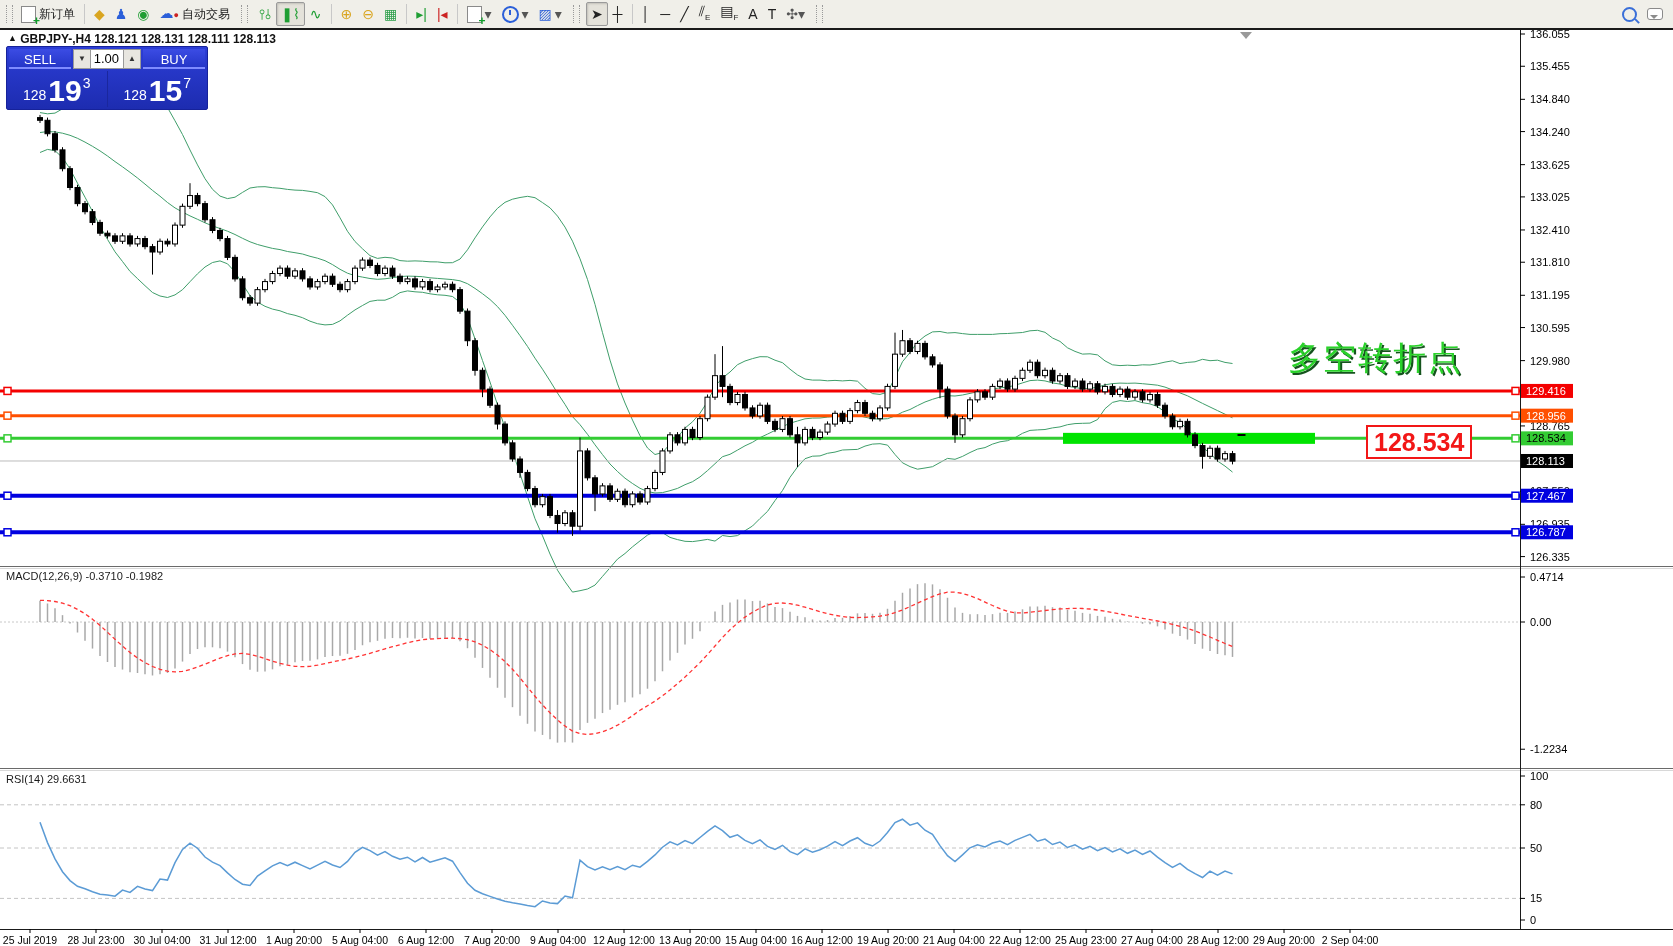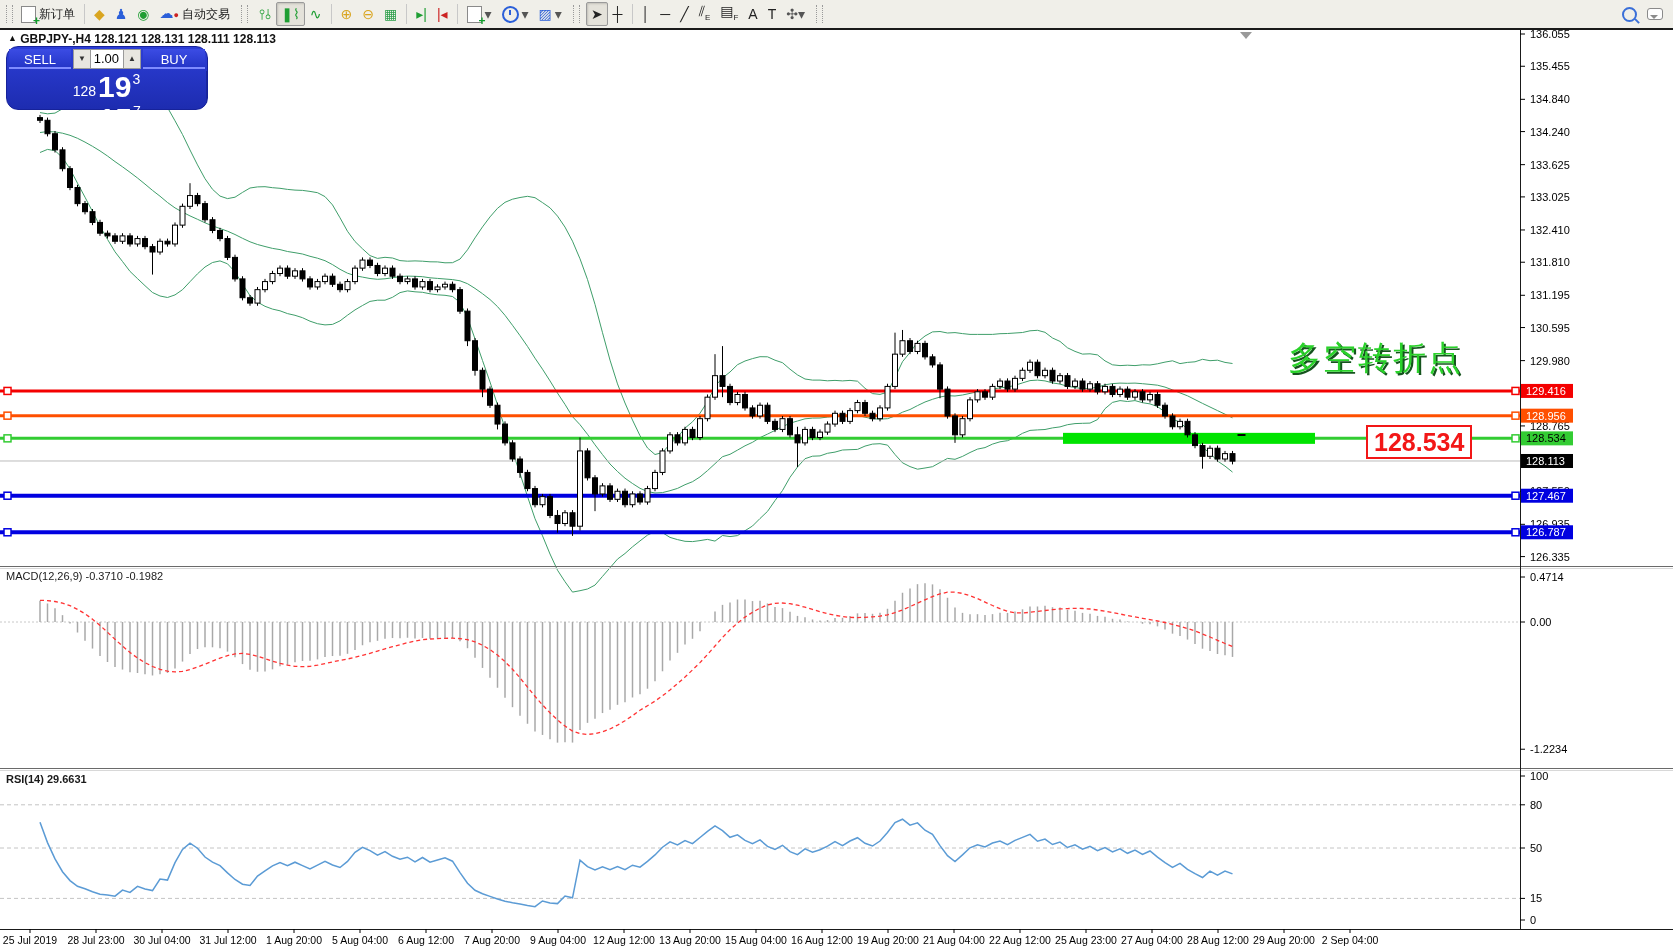--- a/index.html
+++ b/index.html
@@ -26,28 +26,28 @@
   .bubble:after{content:"";position:absolute;left:2px;bottom:-4px;border:4px solid transparent;border-top-color:#8a8a8a;}
   .clockic{width:13px;height:13px;border:2px solid #2b5fd9;border-radius:50%;position:relative;}
   .clockic:after{content:"";position:absolute;left:5px;top:2px;width:2px;height:5px;background:#2b5fd9;}
   
   .chart-area{position:absolute;left:0;top:29px;width:1673px;height:917px;background:#fff;}
   svg{position:absolute;left:0;top:0;}
   .symbol-line{position:absolute;left:8px;top:3px;font-size:12px;font-weight:bold;color:#111;z-index:5;}
   .symbol-line .tri{font-size:9px;vertical-align:2px;}
   
   .ocp{position:absolute;left:6px;top:17px;width:200px;height:62px;z-index:6;
-    background:linear-gradient(#2c3ed6,#1d2cb0);border:1px solid #16229a;border-radius:12px;color:#fff;}
+    background:linear-gradient(#2c3ed6,#1d2cb0);border:1px solid #16229a;border-radius:2px;color:#fff;}
   .ocp-row{display:flex;align-items:stretch;height:24px;}
   .ocp-btn{flex:0 0 62px;text-align:center;line-height:22px;font-size:13px;color:#fff;
     background:linear-gradient(#3b4ce4,#2536c8);border-bottom:2px solid #7f8bff;margin:2px;}
   .ocp-spin{flex:1;display:flex;margin:2px 0;}
   .spin-btn{width:16px;background:#e8e6e0;color:#333;border:1px solid #9a9a9a;font-size:8px;line-height:18px;text-align:center;}
   .spin-val{flex:1;background:#fff;color:#000;font-size:13px;text-align:right;padding:1px 4px 12px 0;border-top:1px solid #9a9a9a;border-bottom:1px solid #9a9a9a;}
-  .ocp-prices{display:flex;height:36px;flex-direction:column;}
+  .ocp-prices{display:flex;height:36px;}
   .ocp-half{flex:1;display:flex;align-items:flex-end;justify-content:center;padding-bottom:2px;}
   .ocp-half.sell{border-right:1px solid #1a279e;}
   .px-small{font-size:14px;margin:0 2px 2px 0;}
   .px-big{font-size:30px;font-weight:bold;line-height:28px;}
   .px-sup{font-size:14px;margin:0 0 14px 1px;}
   
   .ind-label{position:absolute;font-size:11px;color:#1a1a1a;z-index:4;}
   .annotation{position:absolute;left:1288px;top:307px;z-index:4;font-weight:normal;font-size:33px;letter-spacing:2px;
     color:#2ad22a;text-shadow:2px 2px 0 #15541d;white-space:nowrap;}
   .callout{position:absolute;left:1366px;top:396px;z-index:4;background:#fff;border:2px solid #f21717;
@@ -809,17 +809,17 @@
       </div>
       <div class="ocp-half">
         <span class="px-small">128</span>
         <span class="px-big">15</span>
         <span class="px-sup">7</span>
       </div>
     </div>
   </div>
 
   <div class="ind-label" style="left:6px;top:541px;">MACD(12,26,9) -0.3710 -0.1982</div>
-  <div class="ind-label" style="left:6px;top:744px;font-weight:bold;">RSI(14) 29.6631</div>
+  <div class="ind-label" style="left:6px;top:744px;">RSI(14) 29.6631</div>
 
   <div class="annotation">多空转折点</div>
   <div class="callout">128.534</div>
 </div>
 
 </body></html>

